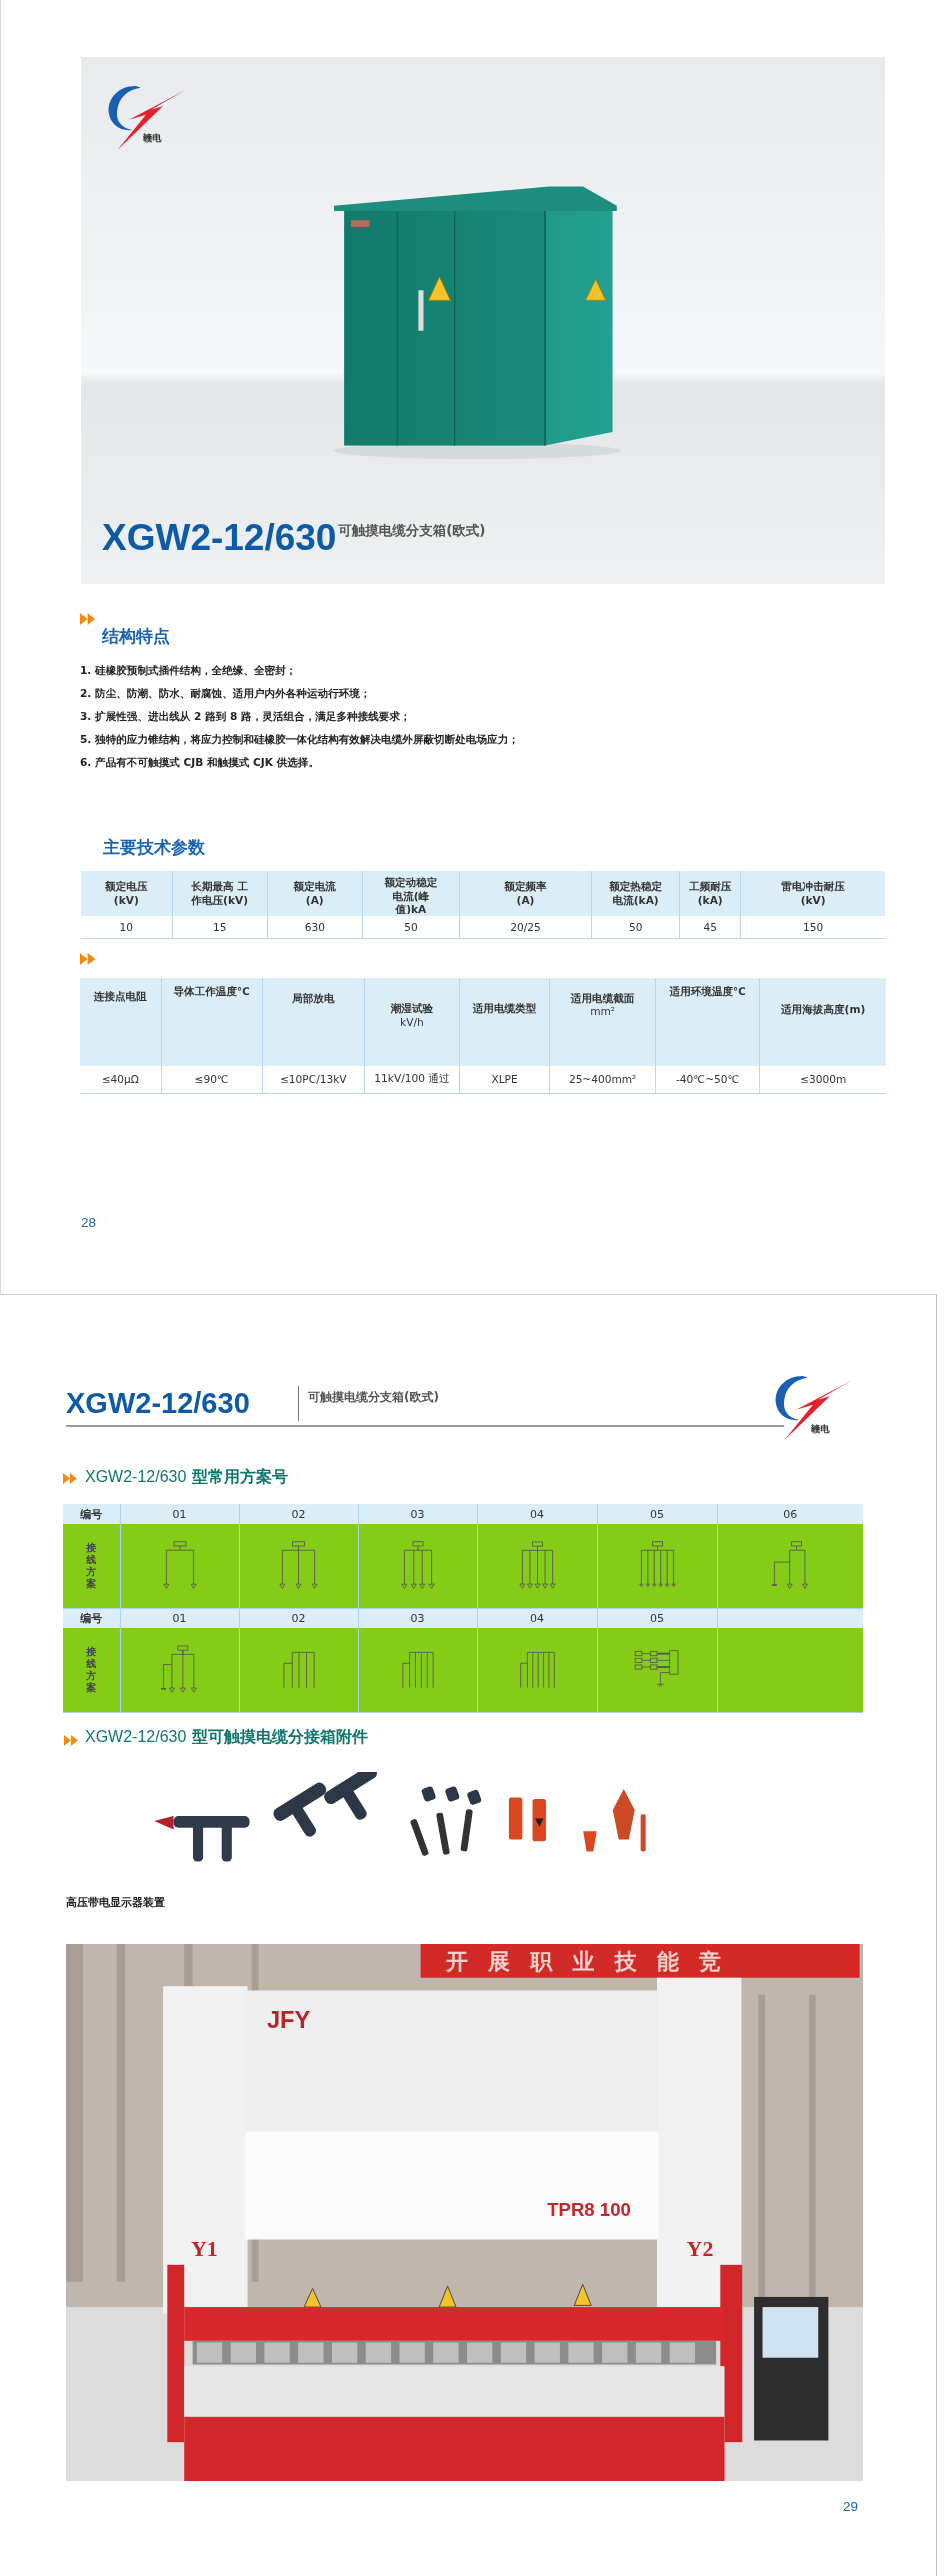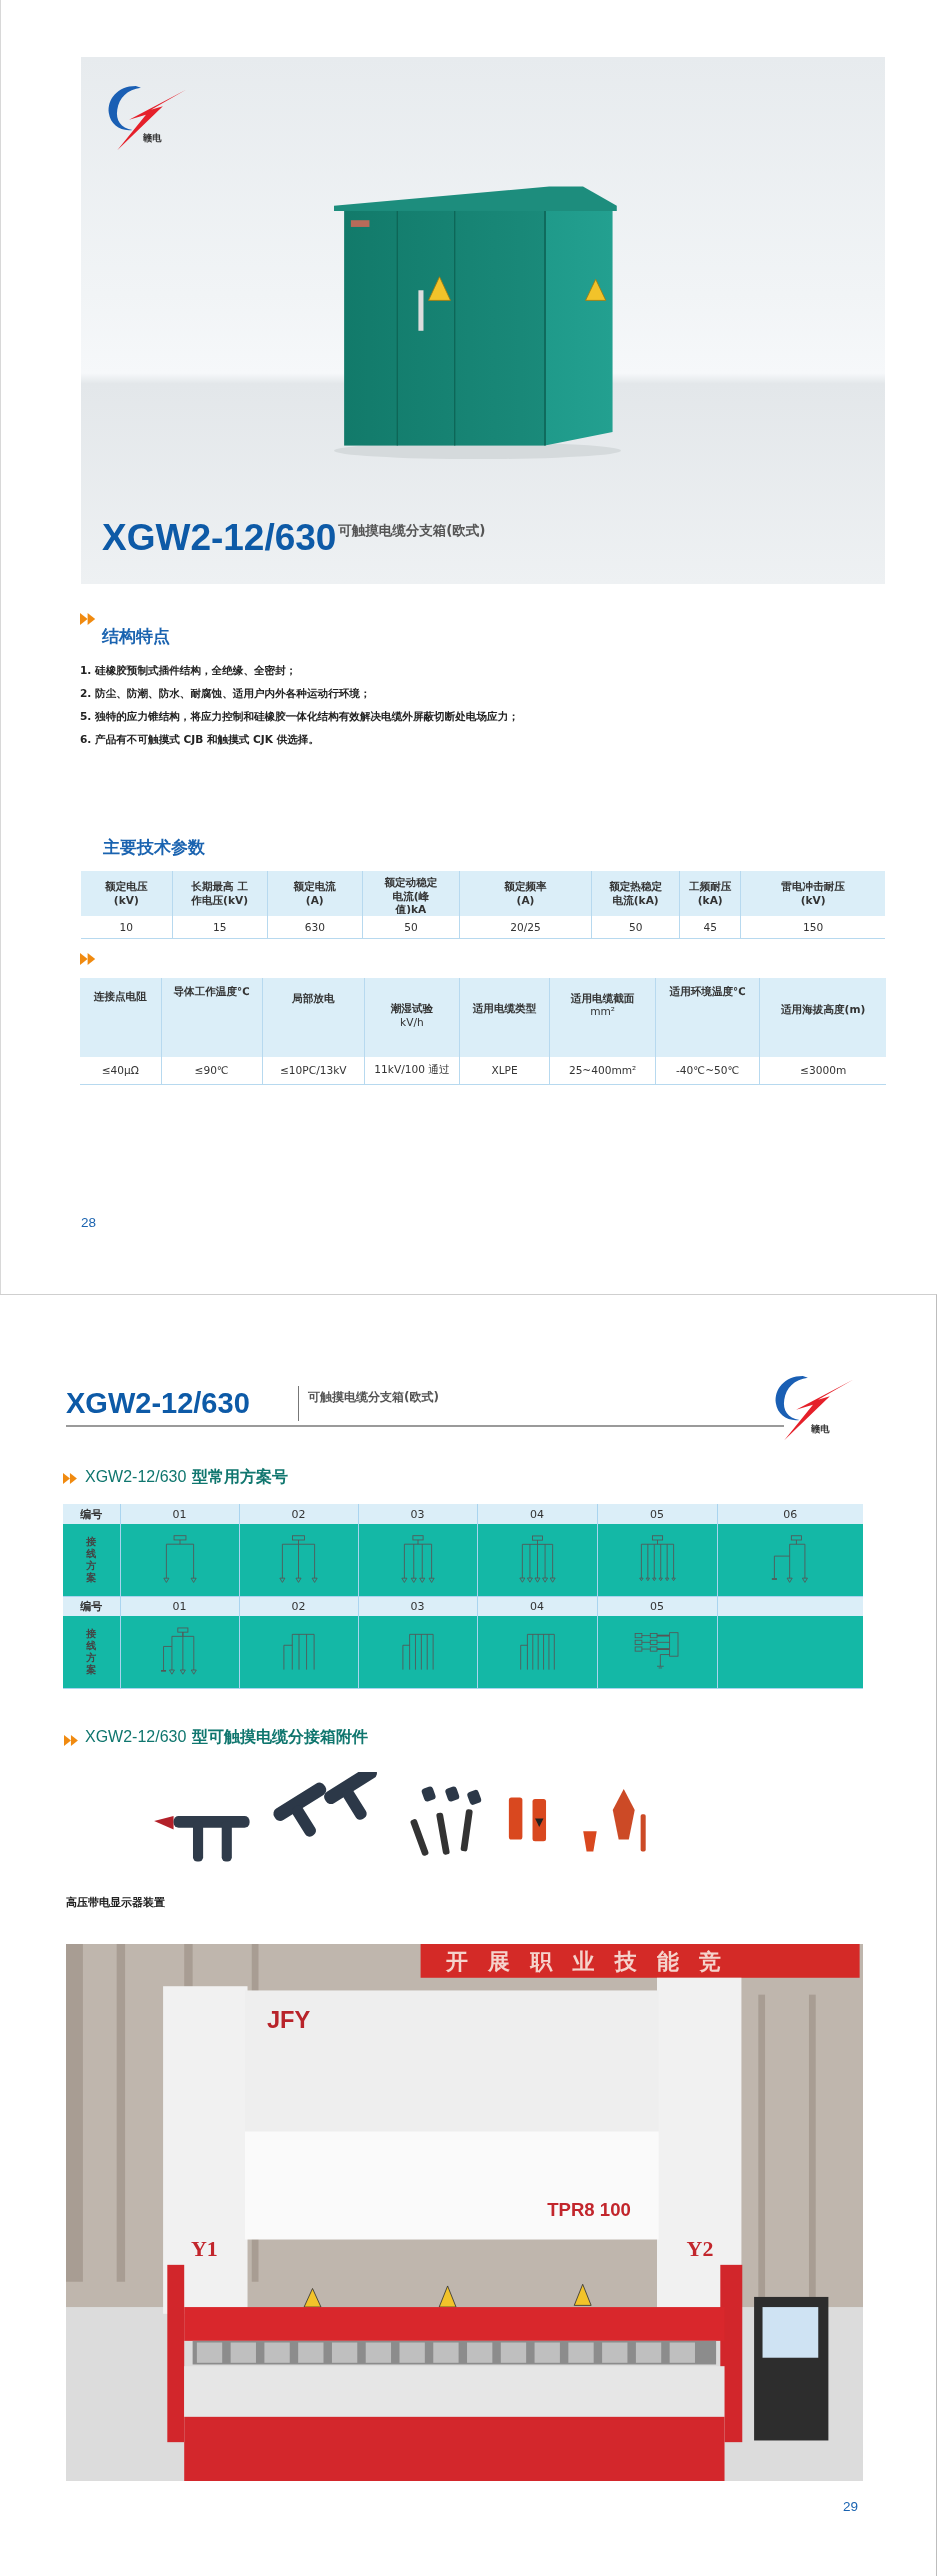--- a/index.html
+++ b/index.html
@@ -50,21 +50,21 @@
 
   .sec2-title { position: absolute; font-size: 16px; color: #0f766e; white-space: nowrap; }
   .sec2-title .en { font-family: "Liberation Sans", sans-serif; font-weight: normal; }
   .sec2-title .zh { font-weight: bold; }
 
   table.scheme { position: absolute; left: 63px; top: 209px; width: 800px; border-collapse: collapse; table-layout: fixed; font-size: 11px; }
   table.scheme th, table.scheme td { border-right: 0.8px solid #a9d4ef; text-align: center; vertical-align: middle; }
   table.scheme th:last-child, table.scheme td:last-child { border-right: none; }
   table.scheme tr.hd th { background: #dbeef8; height: 20px; font-weight: normal; color: #333; }
   table.scheme tr.hd th.lbl { font-weight: bold; margin-top: 48px; }
-  table.scheme tr.dg td { height: 72px; background: #14b8a6; border-bottom: 1.7px solid #a9d4ef; }
+  table.scheme tr.dg td { height: 84px; background: #84cc16; border-bottom: 1.7px solid #a9d4ef; }
   table.scheme td.vlabel { font-size: 10px; color: #444; font-weight: bold; line-height: 12px; }
   table.scheme td.vlabel span { display: inline-block; width: 12px; word-break: break-all; }
   table.scheme td svg { display: block; margin: 0 auto; }
 
   .accessories { position: absolute; left: 144px; top: 477px; width: 549px; height: 93px; }
   .accessories svg { width: 100%; height: 100%; display: block; }
 
   .caption { position: absolute; left: 66px; top: 600px; font-size: 11px; font-weight: bold; color: #222; }
 
   .photo { position: absolute; left: 66px; top: 649px; width: 797px; height: 537px; overflow: hidden; background: #cfcac4; }
@@ -120,20 +120,21 @@
     <svg viewBox="0 0 22 14">
         <polygon points="0,0 9,7 0,14" fill="#f08a10"></polygon>
         <polygon points="9,0 18,7 9,14" fill="#f08a10"></polygon>
       </svg>
   </div>
   <div class="sec-title" style="left:101px; top:625px;">结构特点</div>
 
   <ul class="feature-list">
     <li>1. 硅橡胶预制式插件结构，全绝缘、全密封；</li>
     <li>2. 防尘、防潮、防水、耐腐蚀、适用户内外各种运动行环境；</li>
+    <li>3. 扩展性强、进出线从 2 路到 8 路，灵活组合，满足多种接线要求；</li>
     <li>5. 独特的应力锥结构，将应力控制和硅橡胶一体化结构有效解决电缆外屏蔽切断处电场应力；</li>
     <li>6. 产品有不可触摸式 CJB 和触摸式 CJK 供选择。</li>
   </ul>
 
   <div class="sec-title" style="left:102px; top:836px;">主要技术参数</div>
 
   <table class="spec" style="left:80px; top:871px; width:804px;">
     <colgroup>
       <col style="width:91px">
         <col style="width:95px">
@@ -182,21 +183,21 @@
       <col style="width:81px">
         <col style="width:101px">
         <col style="width:102px">
         <col style="width:95px">
       <col style="width:90px">
         <col style="width:106px">
         <col style="width:104px">
         <col style="width:126px">
     </colgroup>
     <tbody>
-        <tr style="height:79px">
+        <tr style="height:88px">
       <th style="vertical-align:top; padding-top:12px;"><span>连接点电阻</span></th>
       <th style="vertical-align:top; padding-top:6.8px;"><span>导体工作温度℃</span></th>
       <th style="vertical-align:top; padding-top:13.5px;"><span>局部放电</span></th>
       <th style="vertical-align:top; padding-top:24px;"><span>潮湿试验</span><br><span style="font-weight:normal">kV/h</span></th>
       <th style="vertical-align:top; padding-top:24px;"><span>适用电缆类型</span></th>
       <th style="vertical-align:top; padding-top:13.5px;"><span>适用电缆截面</span><br><span style="font-weight:normal">mm²</span></th>
       <th style="vertical-align:top; padding-top:6.8px;"><span>适用环境温度℃</span></th>
       <th style="vertical-align:top; padding-top:25px;"><span>适用海拔高度(m)</span></th>
     </tr>
     <tr class="val" style="height:27px">

